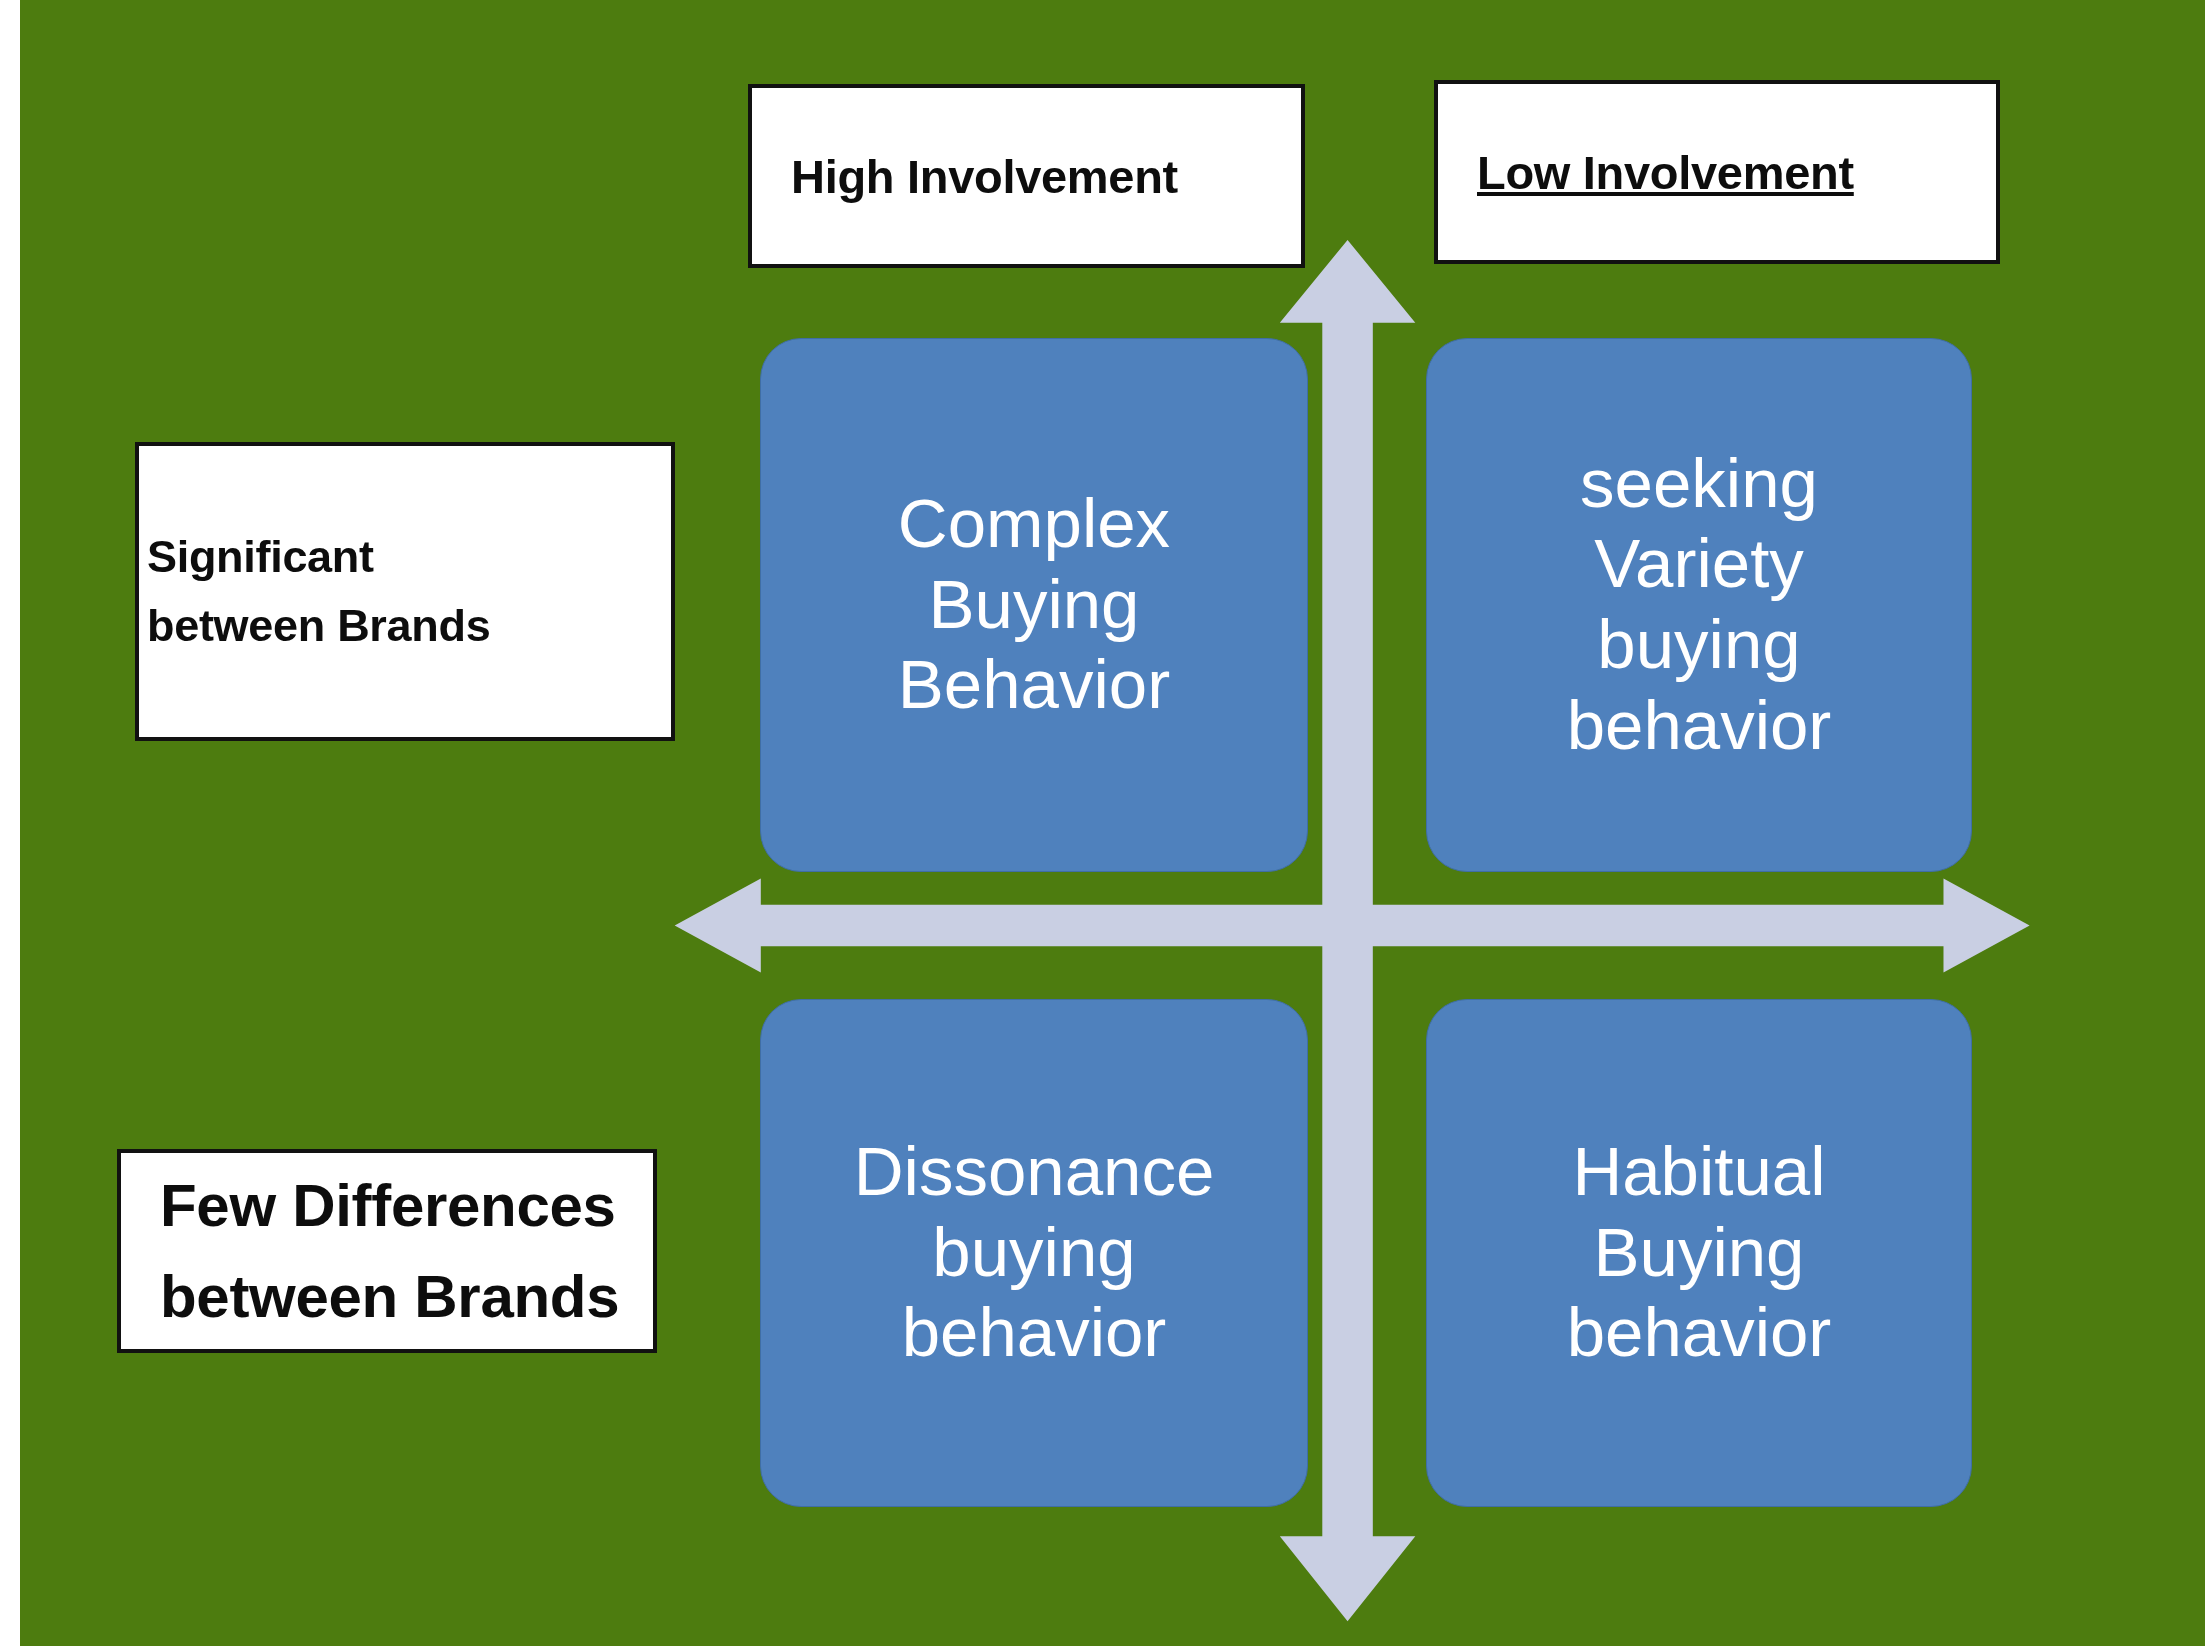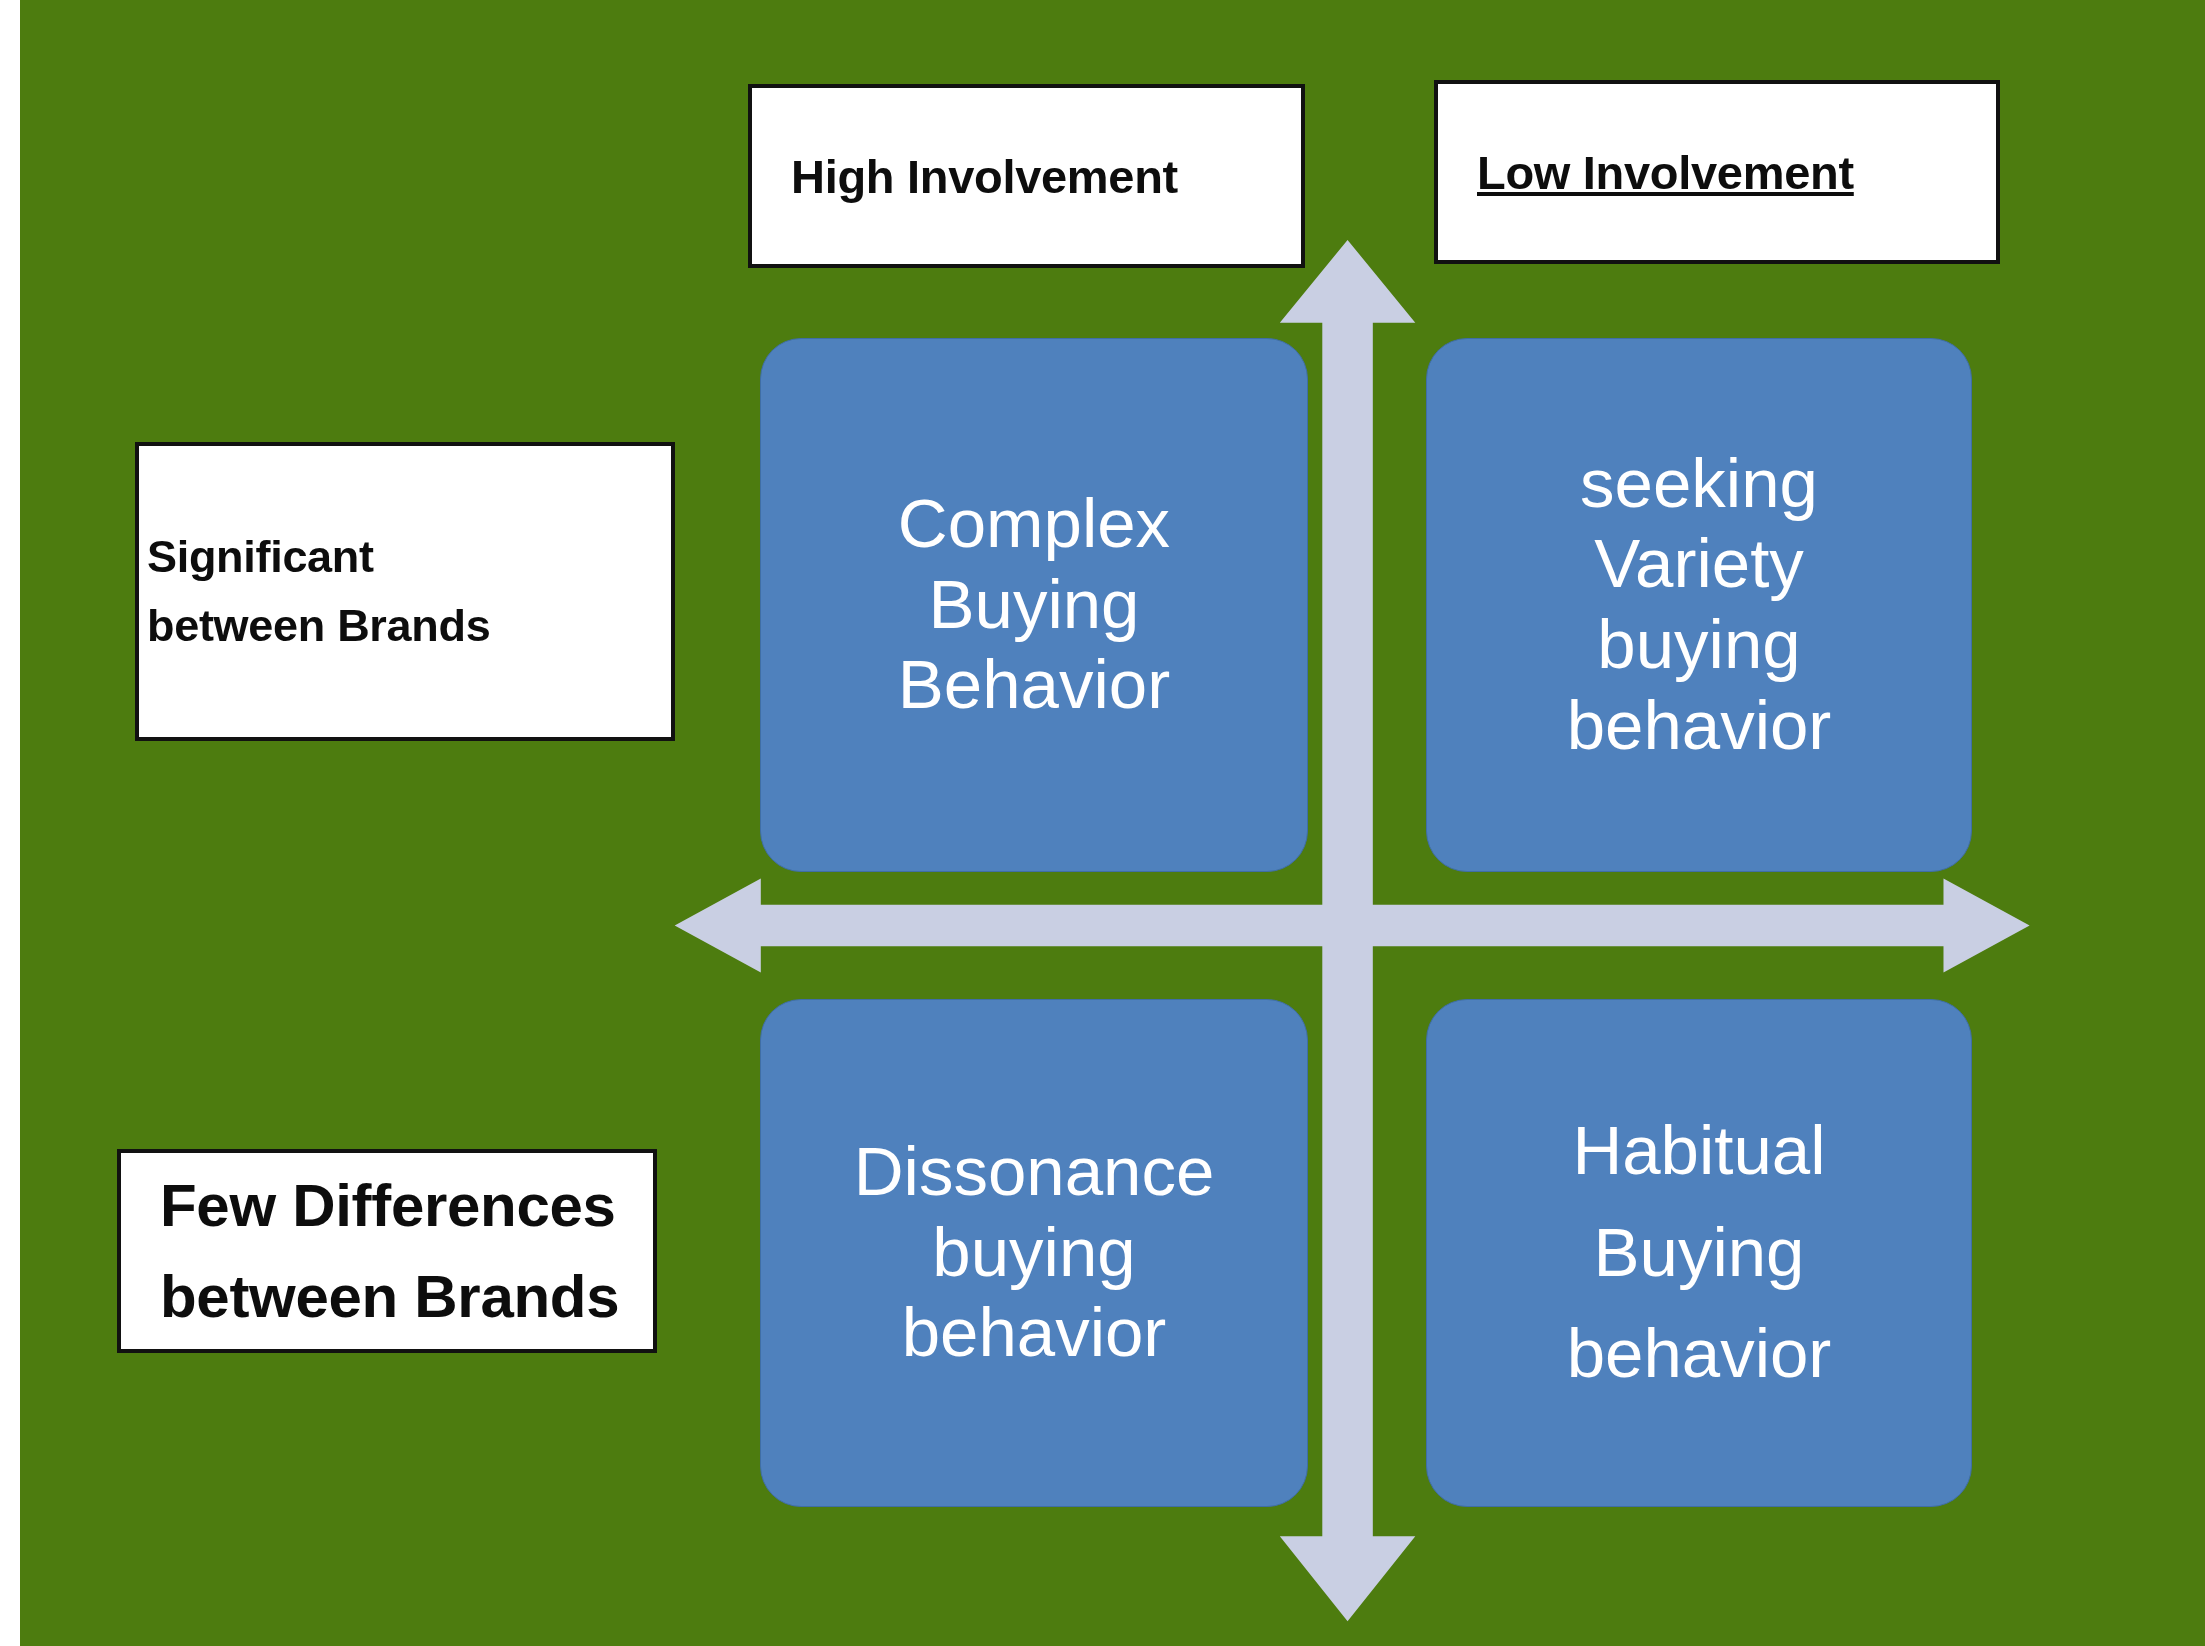--- a/index.html
+++ b/index.html
@@ -52,21 +52,21 @@
     font-size:69px;
     line-height:1.17;
     text-align:center;
     font-weight:400;
   }
   .card .ln{display:block;white-space:nowrap;}
 
   #card-complex  { left:740px; top:338px;  width:548px;  height:534px; }
   #card-variety  { left:1406px; top:338px;  width:546px;  height:534px; }
   #card-dissonance{left:740px; top:999px; width:548px;  height:508px; }
-  #card-habitual { left:1406px; top:999px; width:546px;  height:508px;gap:21px; }
+  #card-habitual { left:1406px; top:999px; width:546px;  height:508px; }
 </style>
 </head>
 <body>
 
 <div id="stage">
 
   <svg id="axes" viewBox="0 0 3840 2867" width="2205" height="1646" xmlns="http://www.w3.org/2000/svg">
 
     <g>
       <polygon fill="#C9CFE3" points="2312,418 2430,562 2356,562 2356,2676 2430,2676 2312,2824 2194,2676 2268,2676 2268,562 2194,562"></polygon>

